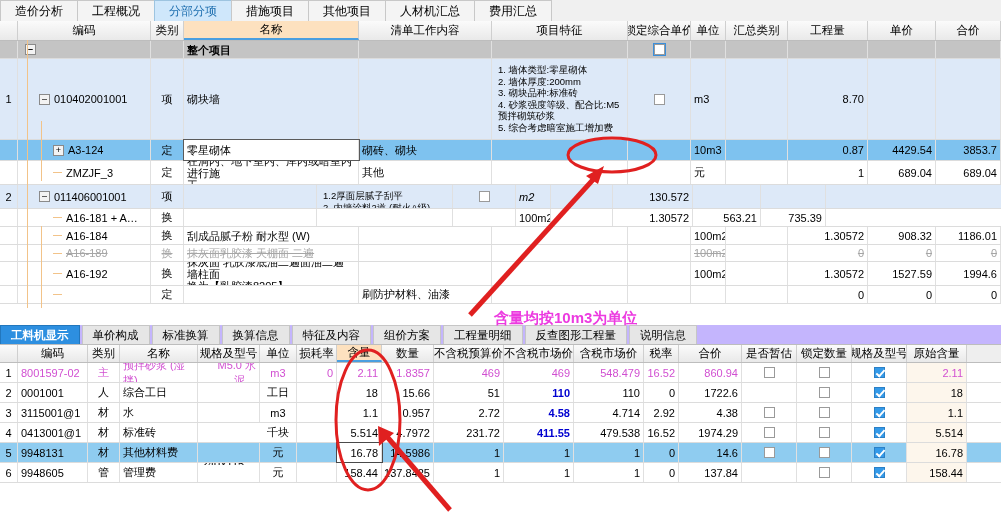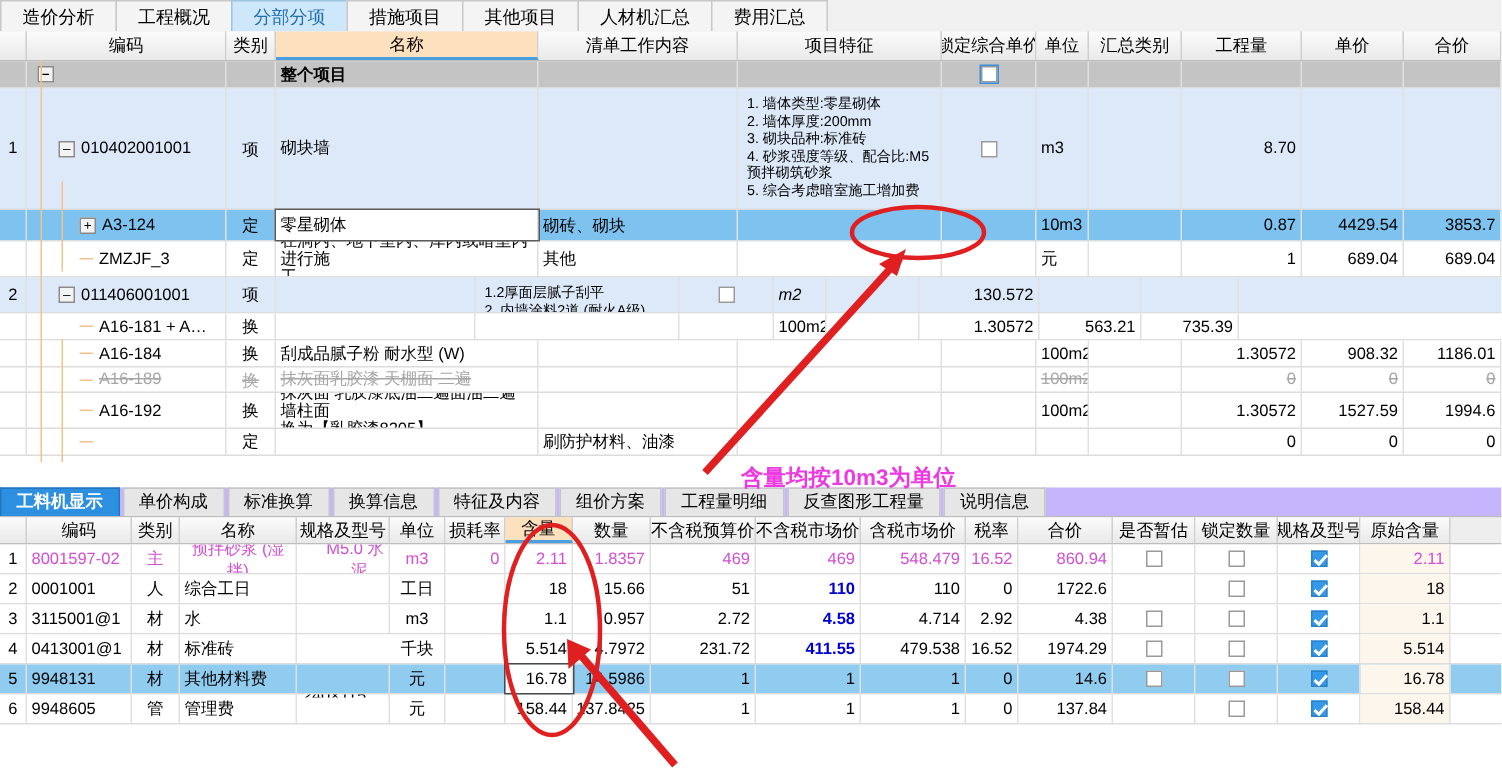--- a/index.html
+++ b/index.html
@@ -320,21 +320,21 @@
         <div class="hc" style="width: 55px; flex: 0 0 55px;">是否暂估</div>
         <div class="hc" style="width: 55px; flex: 0 0 55px;">锁定数量</div>
         <div class="hc" style="width: 55px; flex: 0 0 55px;">规格及型号</div>
         <div class="hc" style="width: 60px; flex: 0 0 60px;">原始含量</div>
       </div>
     <div id="botrows">
         <div class="row">
           <div class="cell c-main ctr" style="width: 18px; flex: 0 0 18px; color: rgb(0, 0, 0);">1</div>
           <div class="cell c-main" style="width: 70px; flex: 0 0 70px;">8001597-02</div>
           <div class="cell c-main ctr" style="width: 32px; flex: 0 0 32px;">主</div>
-          <div class="cell c-main" style="width: 78px; flex: 0 0 78px; text-align: center;">预拌砂浆 (湿拌)</div>
+          <div class="cell c-main" style="width: 78px; flex: 0 0 78px;">预拌砂浆 (湿拌)</div>
           <div class="cell c-main ctr" style="width: 62px; flex: 0 0 62px; text-align: right;">M5.0 水泥…</div>
           <div class="cell c-main ctr" style="width: 37px; flex: 0 0 37px;">m3</div>
           <div class="cell c-main rgt" style="width: 40px; flex: 0 0 40px;">0</div>
           <div class="cell c-main rgt" style="width: 45px; flex: 0 0 45px;">2.11</div>
           <div class="cell c-main rgt" style="width: 52px; flex: 0 0 52px;">1.8357</div>
           <div class="cell c-main rgt" style="width: 70px; flex: 0 0 70px;">469</div>
           <div class="cell c-main rgt" style="width: 70px; flex: 0 0 70px;">469</div>
           <div class="cell c-main rgt" style="width: 70px; flex: 0 0 70px;">548.479</div>
           <div class="cell c-main rgt" style="width: 35px; flex: 0 0 35px;">16.52</div>
           <div class="cell c-main rgt" style="width: 63px; flex: 0 0 63px;">860.94</div>

